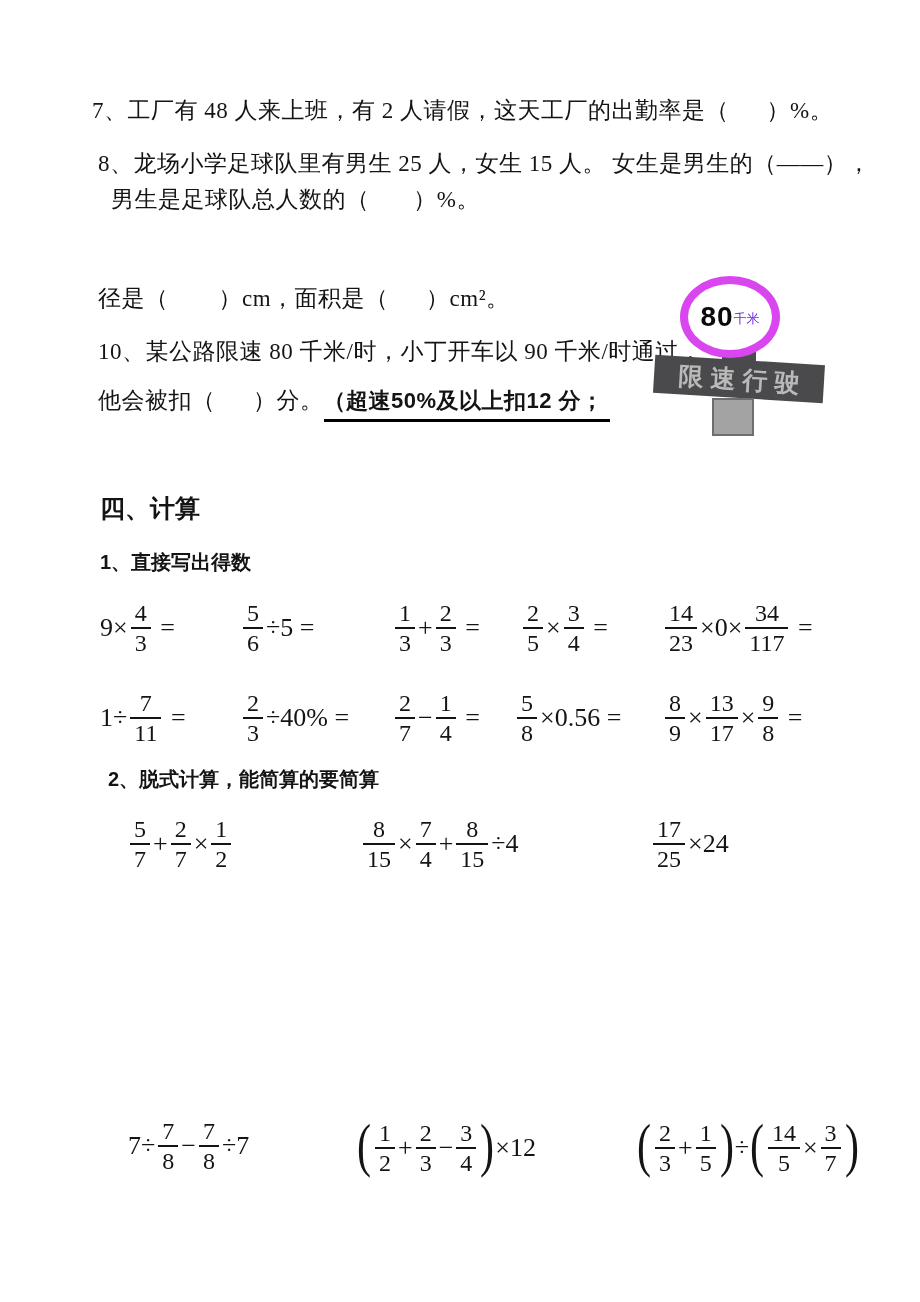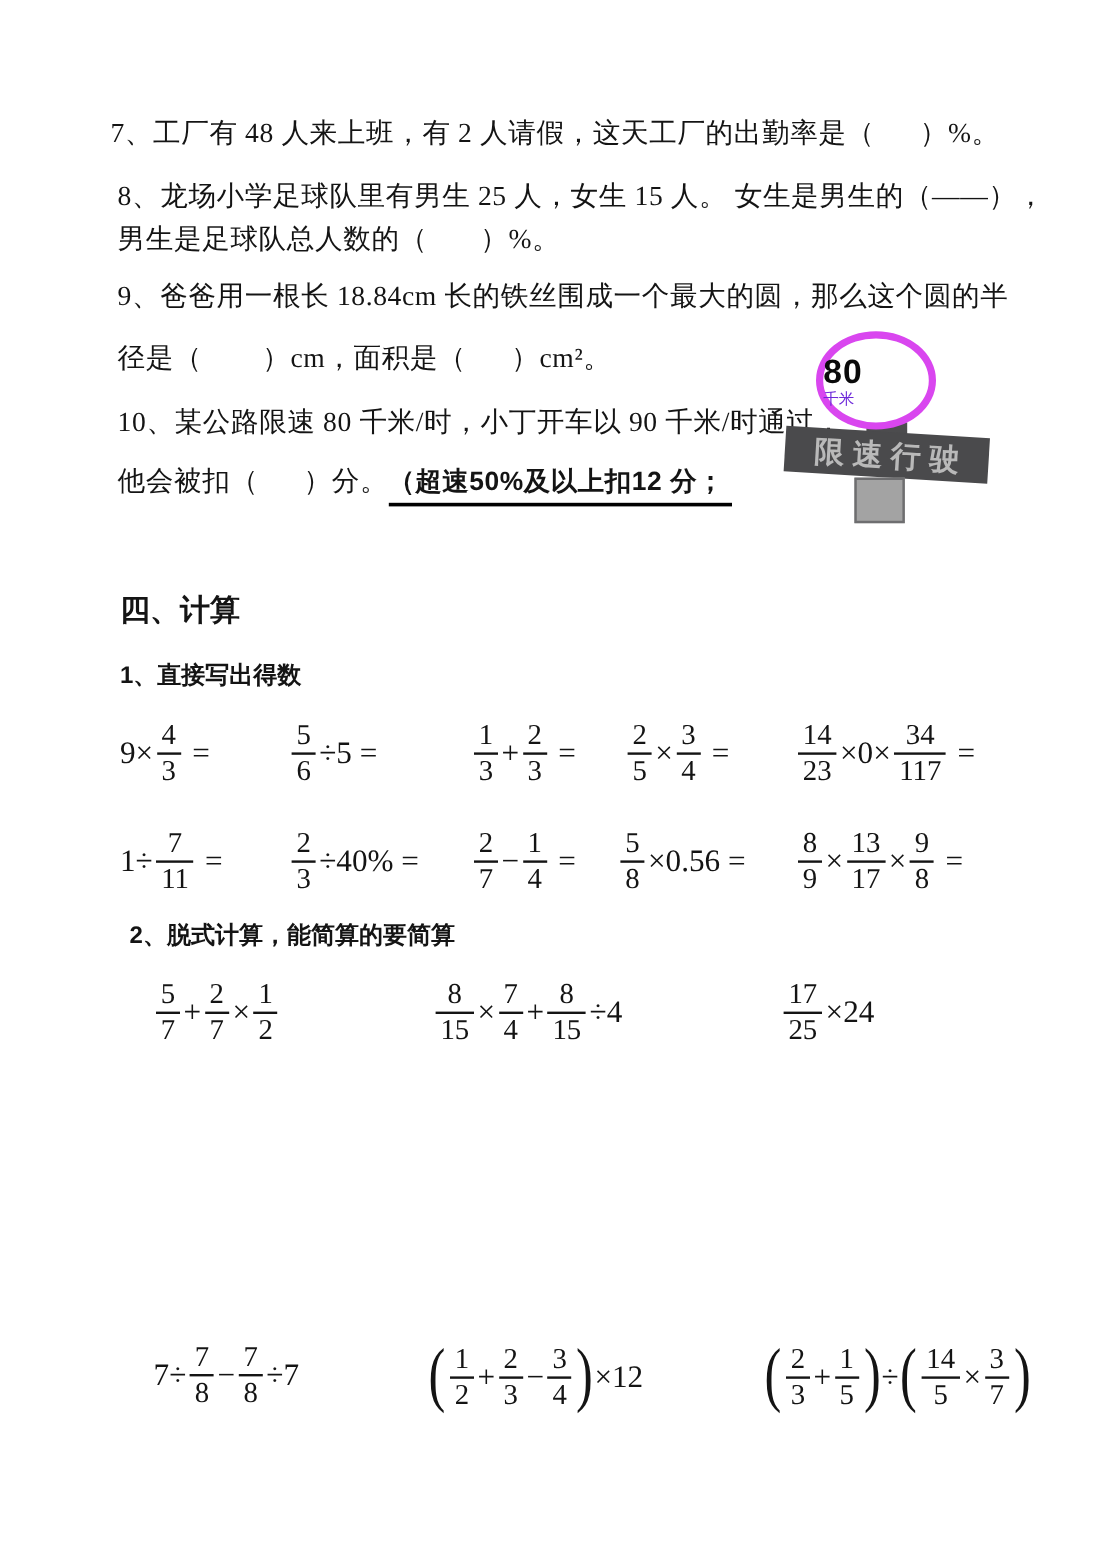--- a/index.html
+++ b/index.html
@@ -36,22 +36,22 @@
   .paren{
     font-size:60px;font-weight:400;line-height:1;
     transform:scaleX(0.7);margin:0 -2px;position:relative;top:-3px;
   }
 
   
   .sign{position:absolute;left:652px;top:272px;width:176px;height:166px;}
   .sign-neck{position:absolute;left:70px;top:80px;width:34px;height:14px;background:#4c4c4e;}
   .sign-ring{
     position:absolute;left:28px;top:4px;width:100px;height:82px;
-    border:6px solid #d946ef;border-radius:50%;background:#fff;
-    box-sizing:border-box;display:flex;flex-direction:column;align-items:flex-start;justify-content:center;
+    border:8px solid #d946ef;border-radius:50%;background:#fff;
+    box-sizing:border-box;display:flex;flex-direction:row;align-items:center;justify-content:center;
   }
   .sign-speed{
     font-family:"Liberation Sans","DejaVu Sans",sans-serif;
     font-size:28px;font-weight:700;line-height:1;color:#0a0a0a;letter-spacing:1px;
   }
   .sign-unit{font-size:13px;line-height:1;color:#6d28d9;margin-top:2px;}
   .sign-banner{
     position:absolute;left:2px;top:88px;width:170px;height:38px;background:#4a4a4c;
     transform:rotate(3.5deg);display:flex;align-items:center;justify-content:center;
   }
@@ -66,23 +66,22 @@
   }
 </style>
 </head>
 <body>
 
 <div class="page">
 
   <div class="bodyline" style="left:92px;top:96px">7、工厂有 48 人来上班，有 2 人请假，这天工厂的出勤率是（      ）%。</div>
 
   <div class="bodyline" style="left:98px;top:149px">8、龙场小学足球队里有男生 25 人，女生 15 人。 女生是男生的（——），</div>
-  <div class="bodyline" style="left:98px;top:185px">男生是足球队总人数的（       ）%。</div>
+  <div class="bodyline" style="left:111px;top:185px">男生是足球队总人数的（       ）%。</div>
 
-  <div class="bodyline" style="left:98px;top:232px">9、爸爸用一根长 18.84cm 长的铁丝围成一个最大的圆，那么这个圆的半</div>
   <div class="bodyline" style="left:98px;top:284px">径是（        ）cm，面积是（      ）cm²。</div>
 
   <div class="bodyline" style="left:98px;top:337px">10、某公路限速 80 千米/时，小丁开车以 90 千米/时通过，</div>
   <div class="bodyline" style="left:98px;top:386px"><span>他会被扣（      ）分。</span><span class="bold-underline">（超速50%及以上扣12 分； </span></div>
 
   <div class="sign">
     <div class="sign-neck"></div>
     <div class="sign-ring">
       <div class="sign-speed">80</div>
       <div class="sign-unit">千米</div>

